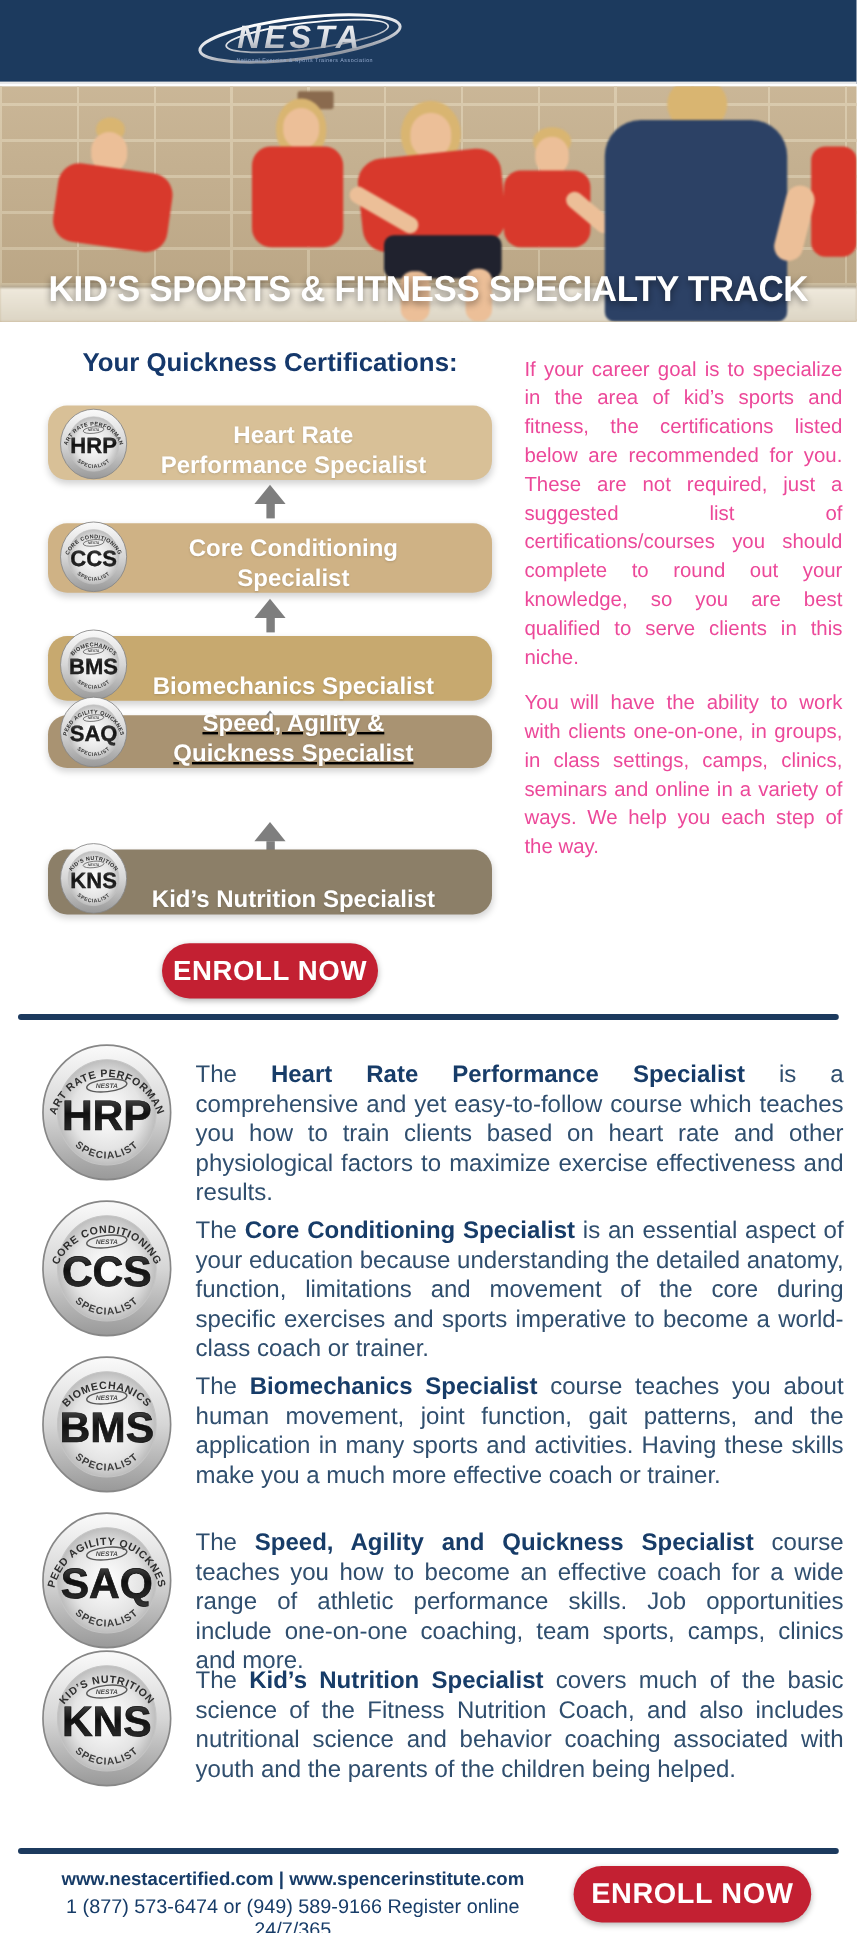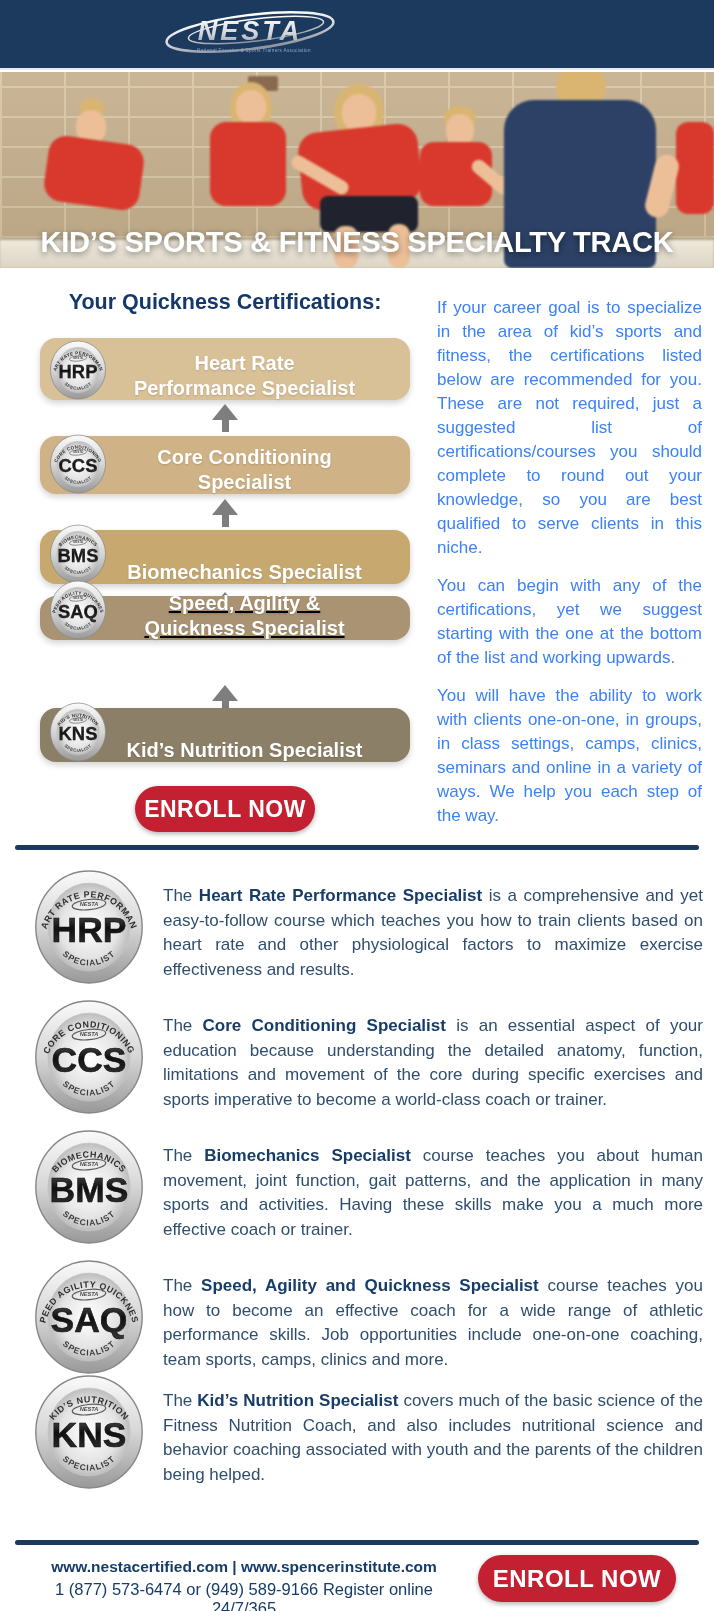--- a/index.html
+++ b/index.html
@@ -67,30 +67,30 @@
 
   .enroll {
     background:#c32032; color:#ffffff; font-weight:bold; border:none; cursor:pointer;
     font-family:"Liberation Sans", sans-serif; letter-spacing:.5px;
     border-radius:24px; box-shadow:0 2px 5px rgba(0,0,0,.3);
   }
   .enroll-top { position:absolute; left:135px; top:786px; width:180px; height:46px; font-size:23px; }
   .enroll-footer { position:absolute; left:478px; top:1555px; width:198px; height:47px; font-size:24px; }
 
   .intro { position:absolute; left:437px; top:296px; width:265px; }
-  .intro p { margin:0 0 14px; font-size:17px; line-height:24px; color:#3b82f6; text-align:justify; hyphens:auto; }
+  .intro p { margin:0 0 14px; font-size:17px; line-height:24px; color:#ec4899; text-align:justify; hyphens:auto; }
 
   .divider { position:absolute; left:15px; width:684px; height:5px; background:#1c3a5e; border-radius:3px; }
   .divider-top { top:845px; } .divider-bottom { top:1540px; }
 
   
   .cert-section { position:absolute; left:0; width:714px; height:126px; }
   .sec-0 { top:866px; } .sec-1 { top:996px; } .sec-2 { top:1126px; } .sec-3 { top:1256px; } .sec-4 { top:1371px; }
   .badge-lg { position:absolute; left:33px; top:2px; width:112px; height:118px; }
-  .sec-text { position:absolute; left:163px; top:18px; width:540px; margin:0; font-size:17px; line-height:24.5px; color:#2f4e6e; text-align:justify; hyphens:auto; }
+  .sec-text { position:absolute; left:163px; top:18px; width:540px; margin:0; font-size:20px; line-height:24.5px; color:#2f4e6e; text-align:justify; hyphens:auto; }
   .sec-text strong { color:#173c68; }
 
   
   .footer-info { position:absolute; left:28px; top:1558px; width:432px; text-align:center; color:#173c68; }
   .sites  { font-weight:bold; font-size:15.5px; margin-bottom:4px; }
   .phones { font-size:16.5px; }
 
   
   .arc-top    { font-size:9.5px; font-weight:bold; letter-spacing:.6px; fill:#2e2e2e; text-anchor:middle; font-family:"Liberation Sans",sans-serif; }
   .arc-bottom { font-size:9px;  font-weight:bold; letter-spacing:1px;  fill:#3a3a3a; text-anchor:middle; font-family:"Liberation Sans",sans-serif; }
@@ -278,21 +278,20 @@
     <svg class="badge-sm" viewBox="0 0 120 124">
         <use href="#badge-kns"></use>
       </svg>
     <div class="bar-label">Kid’s Nutrition Specialist</div>
   </div>
 
   <button class="enroll enroll-top">ENROLL NOW</button>
 
   <div class="intro">
     <p>If your career goal is to specialize in the area of kid’s sports and fitness, the certifications listed below are recommended for you. These are not required, just a suggested list of certifications/courses you should complete to round out your knowledge, so you are best qualified to serve clients in this niche.</p>
-    <p>You can begin with any of the certifications, yet we suggest starting with the one at the bottom of the list and working upwards.</p>
     <p>You will have the ability to work with clients one-on-one, in groups, in class settings, camps, clinics, seminars and online in a variety of ways. We help you each step of the way.</p>
   </div>
 
   <div class="divider divider-top"></div>
 
   <section class="cert-section sec-0">
     <svg class="badge-lg" viewBox="0 0 120 124">
         <use href="#badge-hrp"></use>
       </svg>
     <p class="sec-text"><span>The </span><strong>Heart Rate Performance Specialist</strong><span> is a comprehensive and yet easy-to-follow course which teaches you how to train clients based on heart rate and other physiological factors to maximize exercise effectiveness and results.</span></p>

